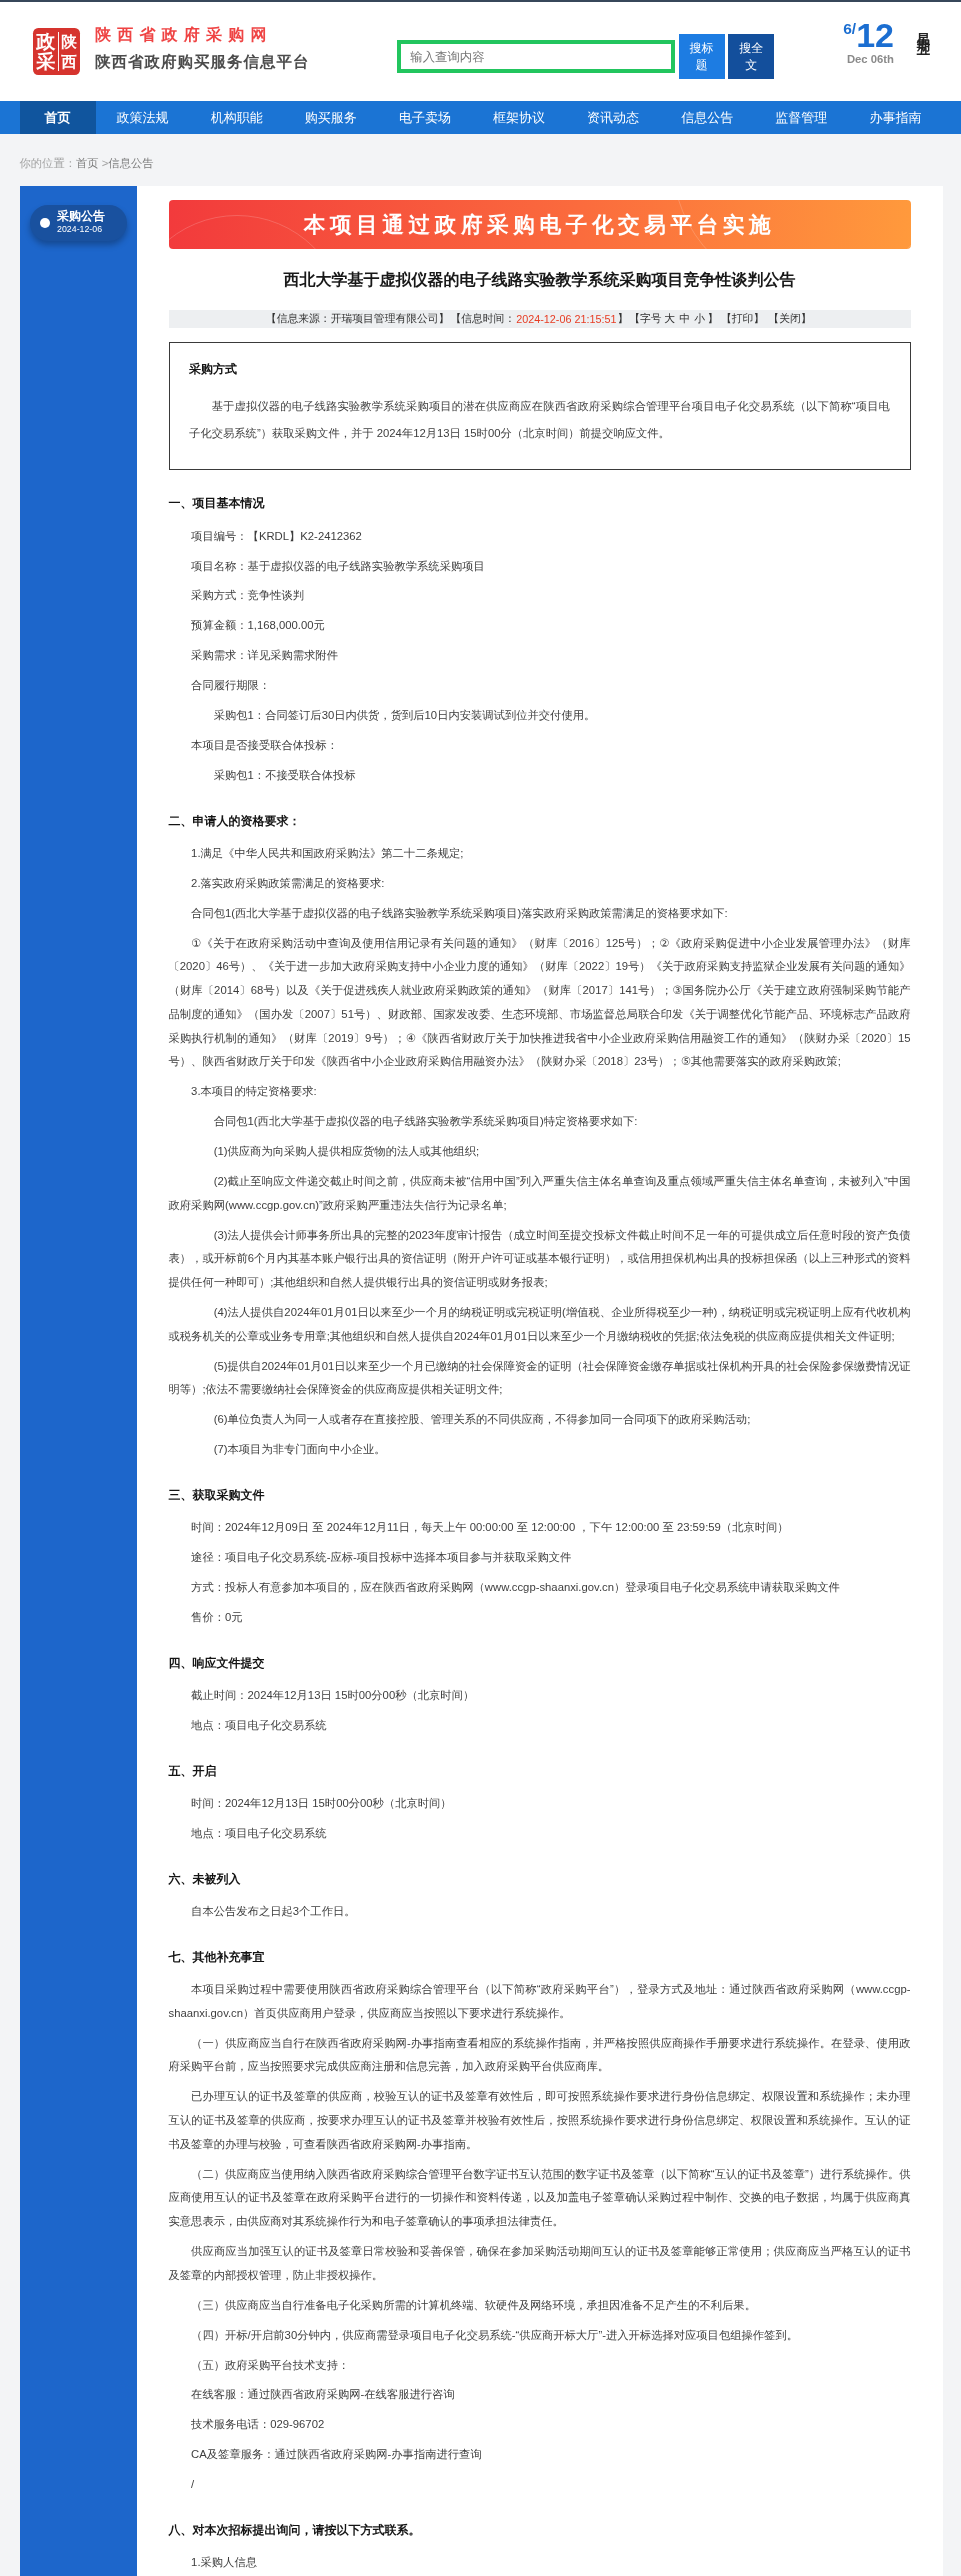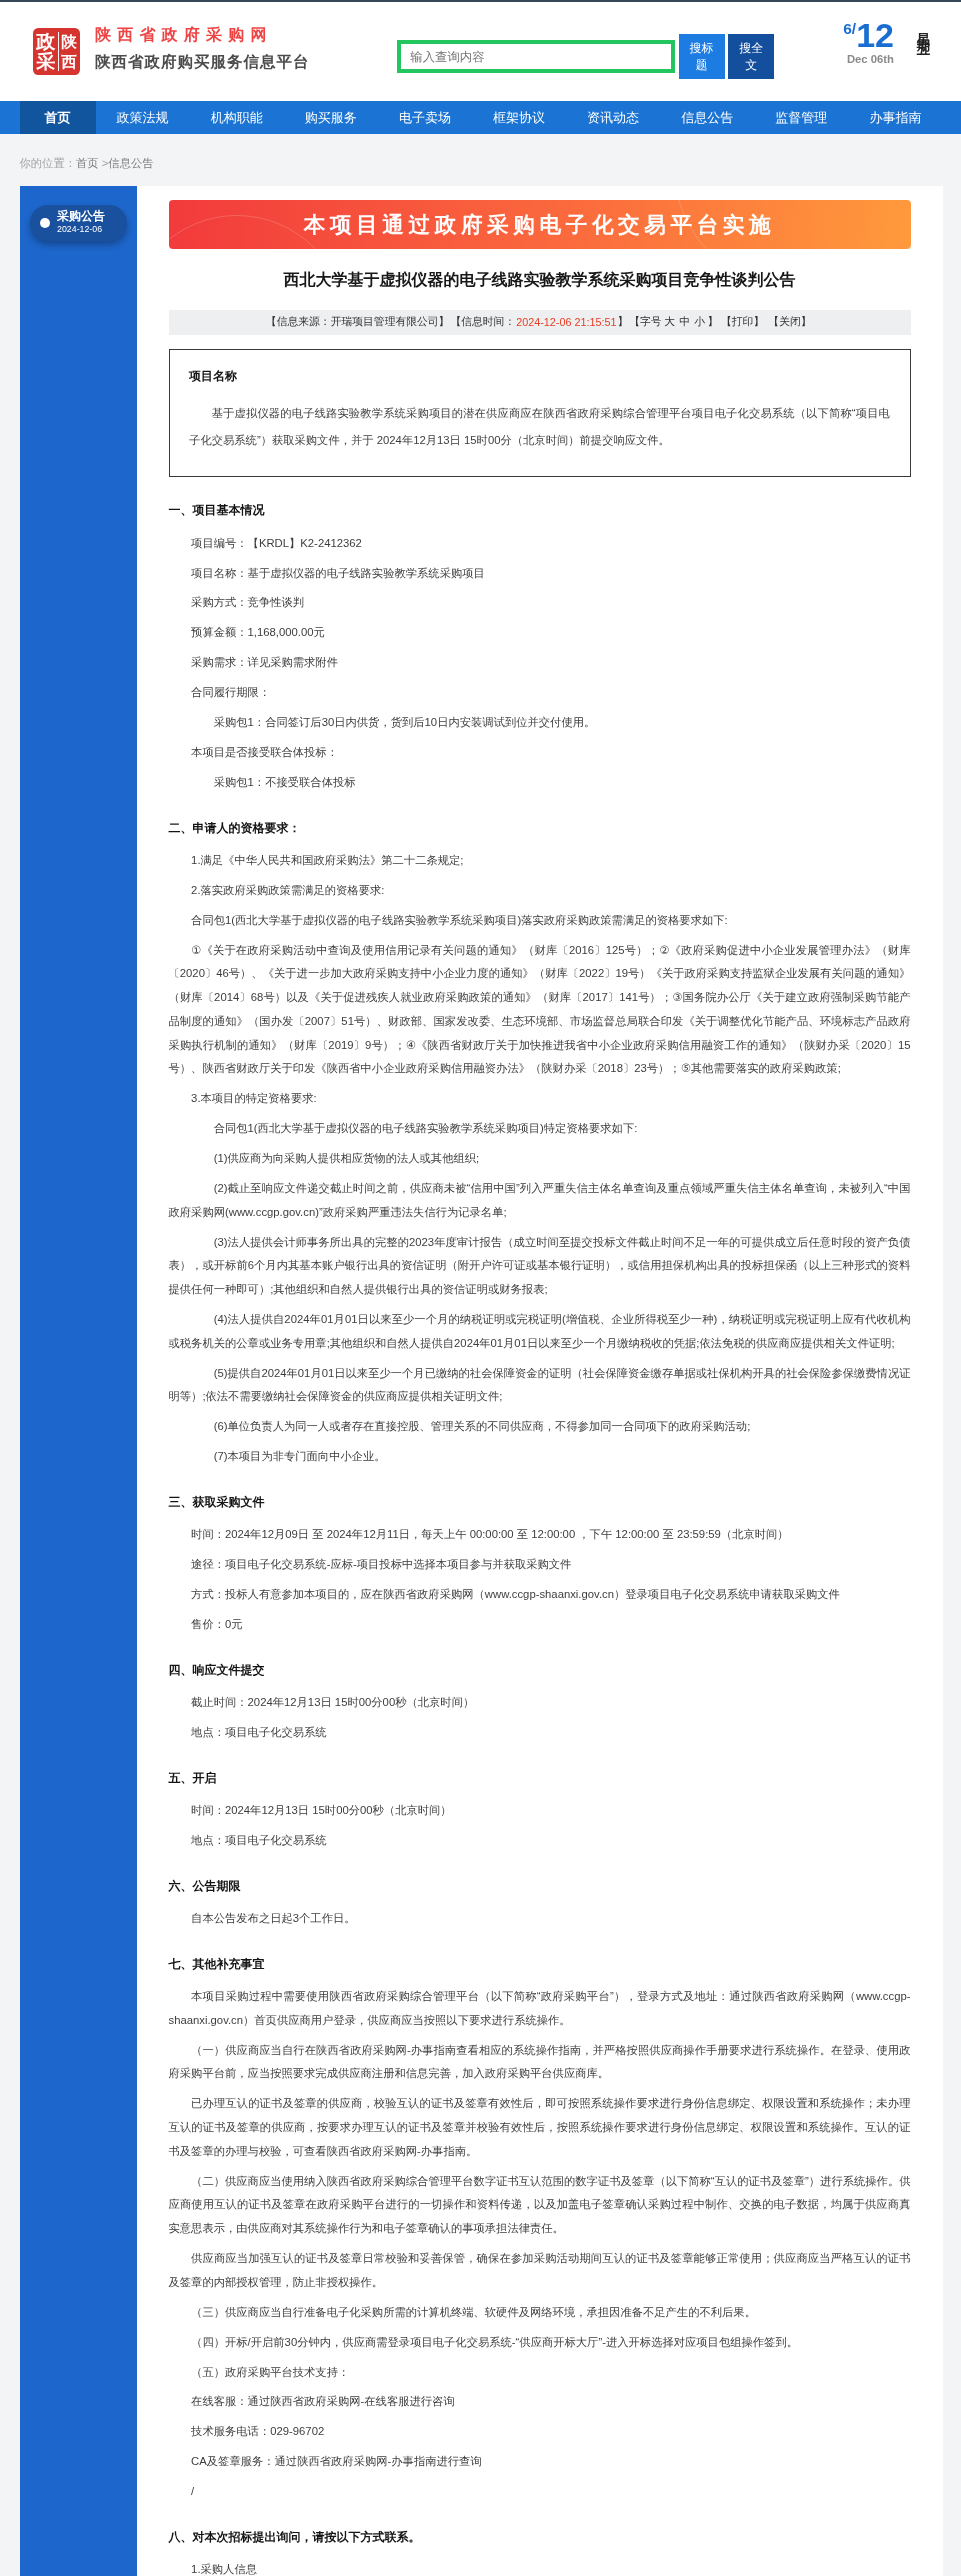--- a/index.html
+++ b/index.html
@@ -75,21 +75,21 @@
     color:#fff;font-size:21.6px;font-weight:bold;letter-spacing:4.6px;
   }
   .banner::before,.banner::after{
     content:"";position:absolute;border:1px solid rgba(255,255,255,.18);border-radius:50%;
   }
   .banner::before{width:216px;height:216px;left:-41px;top:15.5px;}
   .banner::after{width:268px;height:268px;right:-31px;top:-175px;}
   
   .art-title{text-align:center;font-size:16px;font-weight:bold;color:#181818;margin:21.6px 0 18.5px;}
   .meta{
-    background:#edeff1;height:25px;display:flex;align-items:center;justify-content:center;
+    background:#edeff1;height:18px;display:flex;align-items:center;justify-content:center;
     font-size:10.8px;color:#333;white-space:nowrap;
   }
   .meta .red{color:#e73c23;}
   .meta .seg{margin:0 0.5px;}
   .meta .click{cursor:pointer;margin:0 2.1px;}
   .overview{border:1px solid #3a3a3a;padding:12.4px 19.6px 23px;margin:14.4px 0 2.1px;}
   .overview-h{font-size:12px;font-weight:bold;color:#141414;margin:5.2px 0 15.5px;}
   .overview-p{font-size:11.3px;color:#3d3d3d;line-height:2.35;text-indent:2em;text-align:justify;margin:0;}
   .blocks h2.h{font-size:12px;color:#141414;margin:25px 0 12.4px;font-weight:bold;}
   .blocks p{font-size:11.3px;color:#3d3d3d;line-height:2.1;margin:6.2px 0;text-align:justify;}
@@ -172,21 +172,21 @@
       <span class="seg">【字号</span>
       <span class="click">大</span>
       <span class="click">中</span>
       <span class="click">小</span>
       <span class="seg">】</span>
       <span class="click">【打印】</span>
       <span class="click">【关闭】</span>
     </div>
 
     <div class="overview">
-      <div class="overview-h">项目名称</div>
+      <div class="overview-h">采购方式</div>
       <p class="overview-p">基于虚拟仪器的电子线路实验教学系统采购项目的潜在供应商应在陕西省政府采购综合管理平台项目电子化交易系统（以下简称“项目电子化交易系统”）获取采购文件，并于 2024年12月13日 15时00分（北京时间）前提交响应文件。</p>
     </div>
 
     <div class="blocks">
         <h2 class="h">一、项目基本情况</h2>
         <p class="p">项目编号：【KRDL】K2-2412362</p>
         <p class="p">项目名称：基于虚拟仪器的电子线路实验教学系统采购项目</p>
         <p class="p">采购方式：竞争性谈判</p>
         <p class="p">预算金额：1,168,000.00元</p>
         <p class="p">采购需求：详见采购需求附件</p>
@@ -212,21 +212,21 @@
         <p class="p">时间：2024年12月09日 至 2024年12月11日，每天上午 00:00:00 至 12:00:00 ，下午 12:00:00 至 23:59:59（北京时间）</p>
         <p class="p">途径：项目电子化交易系统-应标-项目投标中选择本项目参与并获取采购文件</p>
         <p class="p">方式：投标人有意参加本项目的，应在陕西省政府采购网（www.ccgp-shaanxi.gov.cn）登录项目电子化交易系统申请获取采购文件</p>
         <p class="p">售价：0元</p>
         <h2 class="h">四、响应文件提交</h2>
         <p class="p">截止时间：2024年12月13日 15时00分00秒（北京时间）</p>
         <p class="p">地点：项目电子化交易系统</p>
         <h2 class="h">五、开启</h2>
         <p class="p">时间：2024年12月13日 15时00分00秒（北京时间）</p>
         <p class="p">地点：项目电子化交易系统</p>
-        <h2 class="h">六、公告期限</h2>
+        <h2 class="h">六、未被列入</h2>
         <p class="p">自本公告发布之日起3个工作日。</p>
         <h2 class="h">七、其他补充事宜</h2>
         <p class="p">本项目采购过程中需要使用陕西省政府采购综合管理平台（以下简称“政府采购平台”），登录方式及地址：通过陕西省政府采购网（www.ccgp-shaanxi.gov.cn）首页供应商用户登录，供应商应当按照以下要求进行系统操作。</p>
         <p class="p">（一）供应商应当自行在陕西省政府采购网-办事指南查看相应的系统操作指南，并严格按照供应商操作手册要求进行系统操作。在登录、使用政府采购平台前，应当按照要求完成供应商注册和信息完善，加入政府采购平台供应商库。</p>
         <p class="p">已办理互认的证书及签章的供应商，校验互认的证书及签章有效性后，即可按照系统操作要求进行身份信息绑定、权限设置和系统操作；未办理互认的证书及签章的供应商，按要求办理互认的证书及签章并校验有效性后，按照系统操作要求进行身份信息绑定、权限设置和系统操作。互认的证书及签章的办理与校验，可查看陕西省政府采购网-办事指南。</p>
         <p class="p">（二）供应商应当使用纳入陕西省政府采购综合管理平台数字证书互认范围的数字证书及签章（以下简称“互认的证书及签章”）进行系统操作。供应商使用互认的证书及签章在政府采购平台进行的一切操作和资料传递，以及加盖电子签章确认采购过程中制作、交换的电子数据，均属于供应商真实意思表示，由供应商对其系统操作行为和电子签章确认的事项承担法律责任。</p>
         <p class="p">供应商应当加强互认的证书及签章日常校验和妥善保管，确保在参加采购活动期间互认的证书及签章能够正常使用；供应商应当严格互认的证书及签章的内部授权管理，防止非授权操作。</p>
         <p class="p">（三）供应商应当自行准备电子化采购所需的计算机终端、软硬件及网络环境，承担因准备不足产生的不利后果。</p>
         <p class="p">（四）开标/开启前30分钟内，供应商需登录项目电子化交易系统-“供应商开标大厅”-进入开标选择对应项目包组操作签到。</p>
         <p class="p">（五）政府采购平台技术支持：</p>

